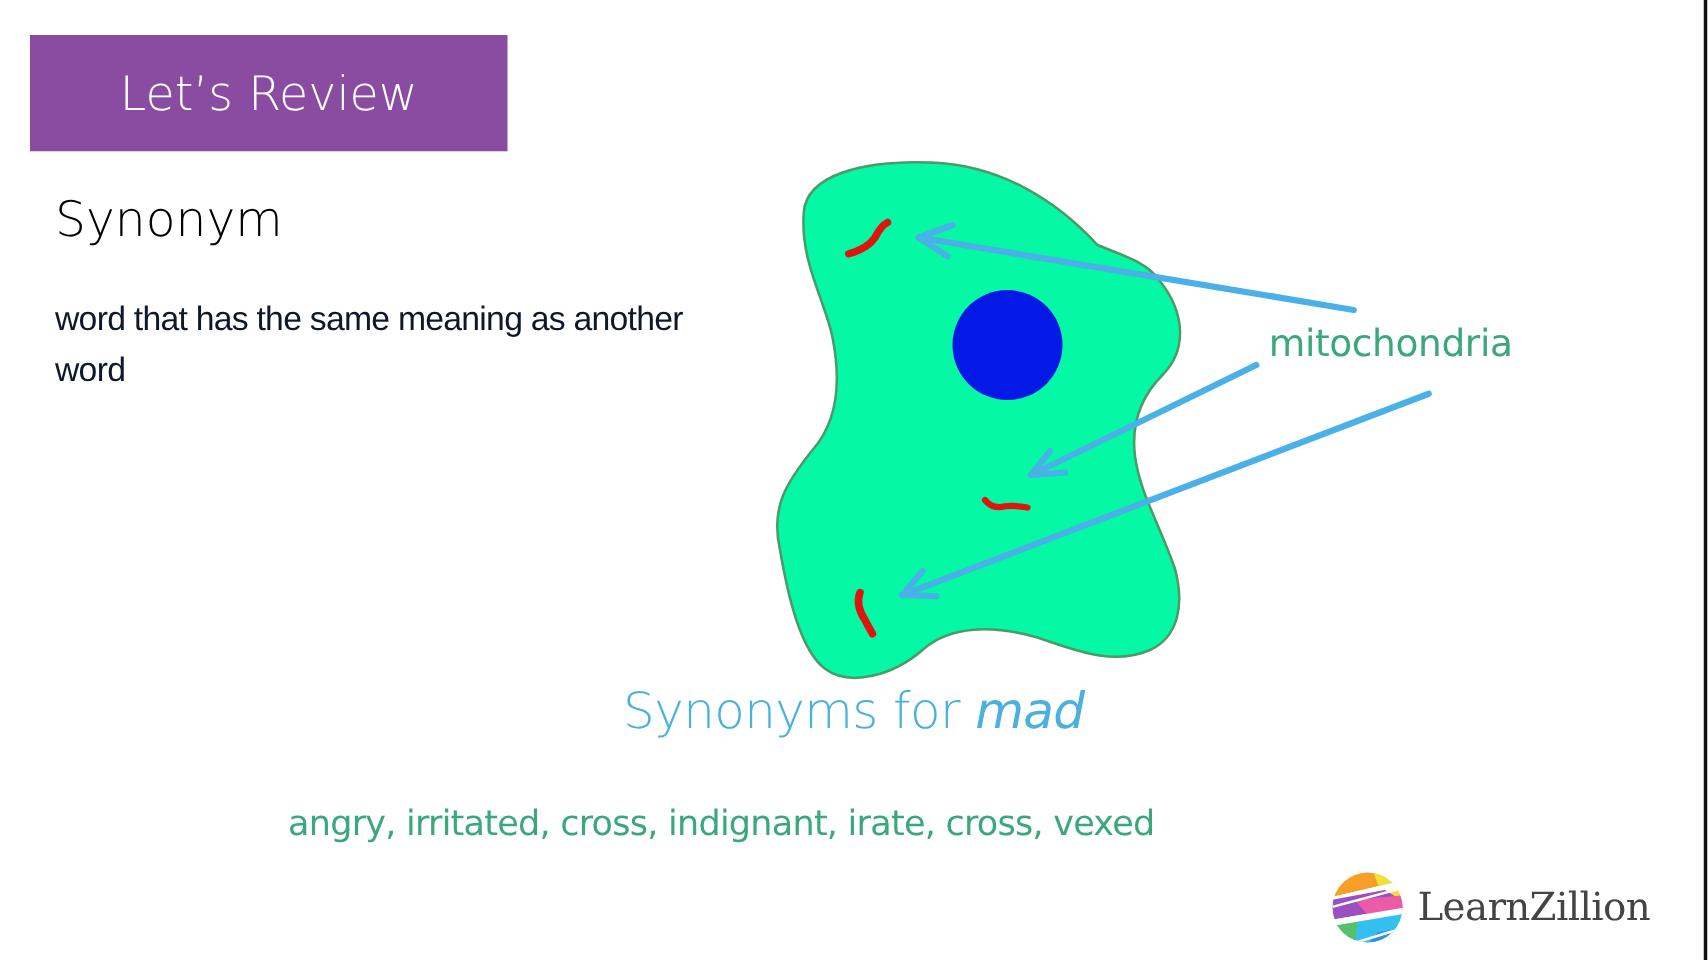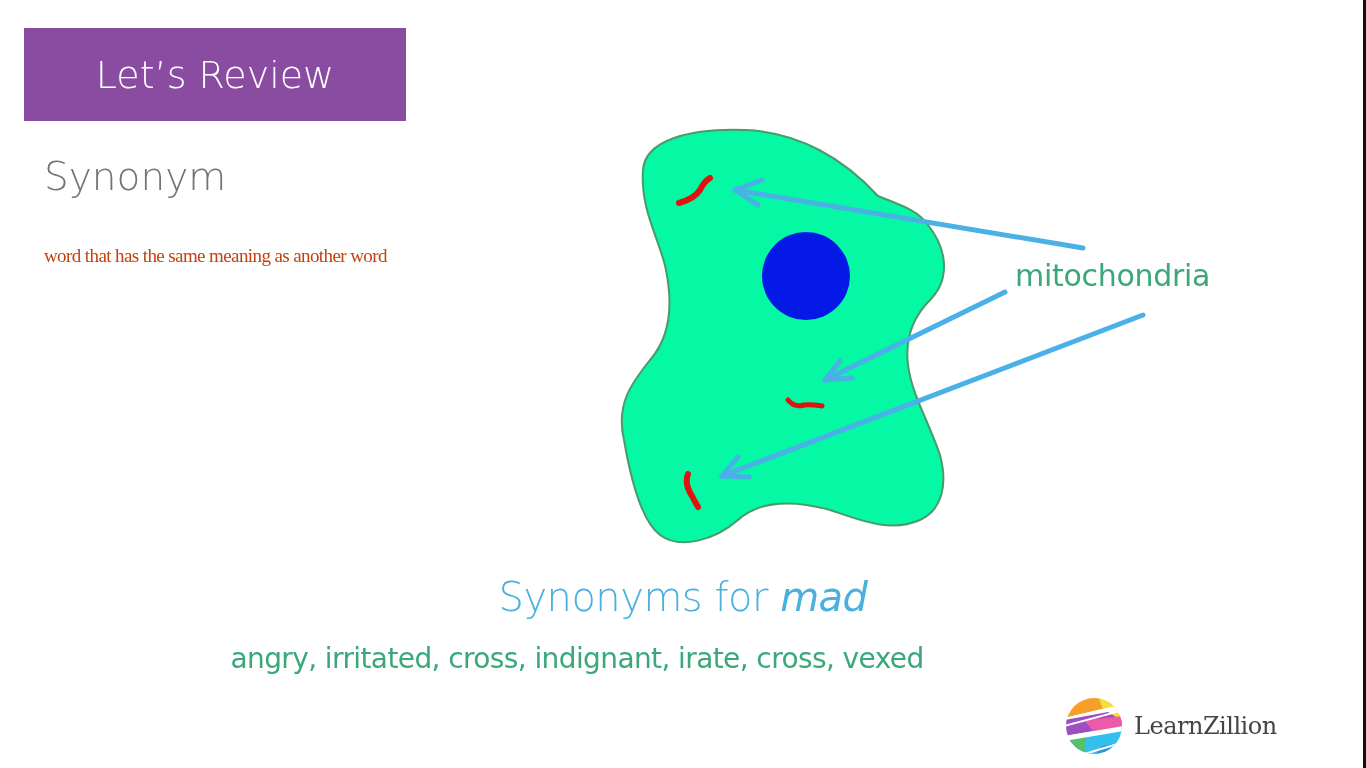--- a/index.html
+++ b/index.html
@@ -37,34 +37,34 @@
     color: #ffffff;
     font-family: "DejaVu Sans", sans-serif;
     font-size: 38px;
     font-weight: 300;
     letter-spacing: 0px;
   }
   .term {
     position: absolute;
     left: 44px;
     top: 154px;
-    color: #737373;
+    color: #000000;
     font-size: 39px;
     font-family: "DejaVu Sans", sans-serif;
     font-weight: 300;
   }
   .definition {
     position: absolute;
     left: 44px;
     top: 235px;
     width: 560px;
-    color: #c2410c;
-    font-size: 19px;
+    color: #0f172a;
+    font-size: 27px;
     line-height: 41px;
-    font-family: Liberation Serif, serif;
+    font-family: Liberation Sans, sans-serif;
     letter-spacing: -0.6px;
   }
   .diagram {
     position: absolute;
     left: 0;
     top: 0;
     width: 1366px;
     height: 768px;
   }
   .label-mito {
@@ -73,21 +73,21 @@
     top: 258px;
     color: #3aa87a;
     font-size: 30px;
     font-family: "DejaVu Sans", sans-serif;
     letter-spacing: -0.3px;
   }
   .syn-heading {
     position: absolute;
     left: 0;
     width: 1366px;
-    top: 574px;
+    top: 546px;
     text-align: center;
     color: #4ab0de;
     font-size: 40px;
     font-family: "DejaVu Sans", sans-serif;
     font-weight: 300;
     letter-spacing: -0.5px;
   }
   .syn-heading em {
     font-style: italic;
   }
@@ -107,21 +107,21 @@
     left: 1064px;
     top: 696px;
     display: flex;
     align-items: center;
     height: 60px;
   }
   .logo-text {
     margin-left: 10px;
     color: #444444;
     font-family: "DejaVu Serif", serif;
-    font-size: 24px;
+    font-size: 31px;
     letter-spacing: -0.5px;
   }
 </style>
 </head>
 <body>
 
 <div class="right-edge"></div>
 
 <div class="title-box">
   <span>Let’s Review</span>

